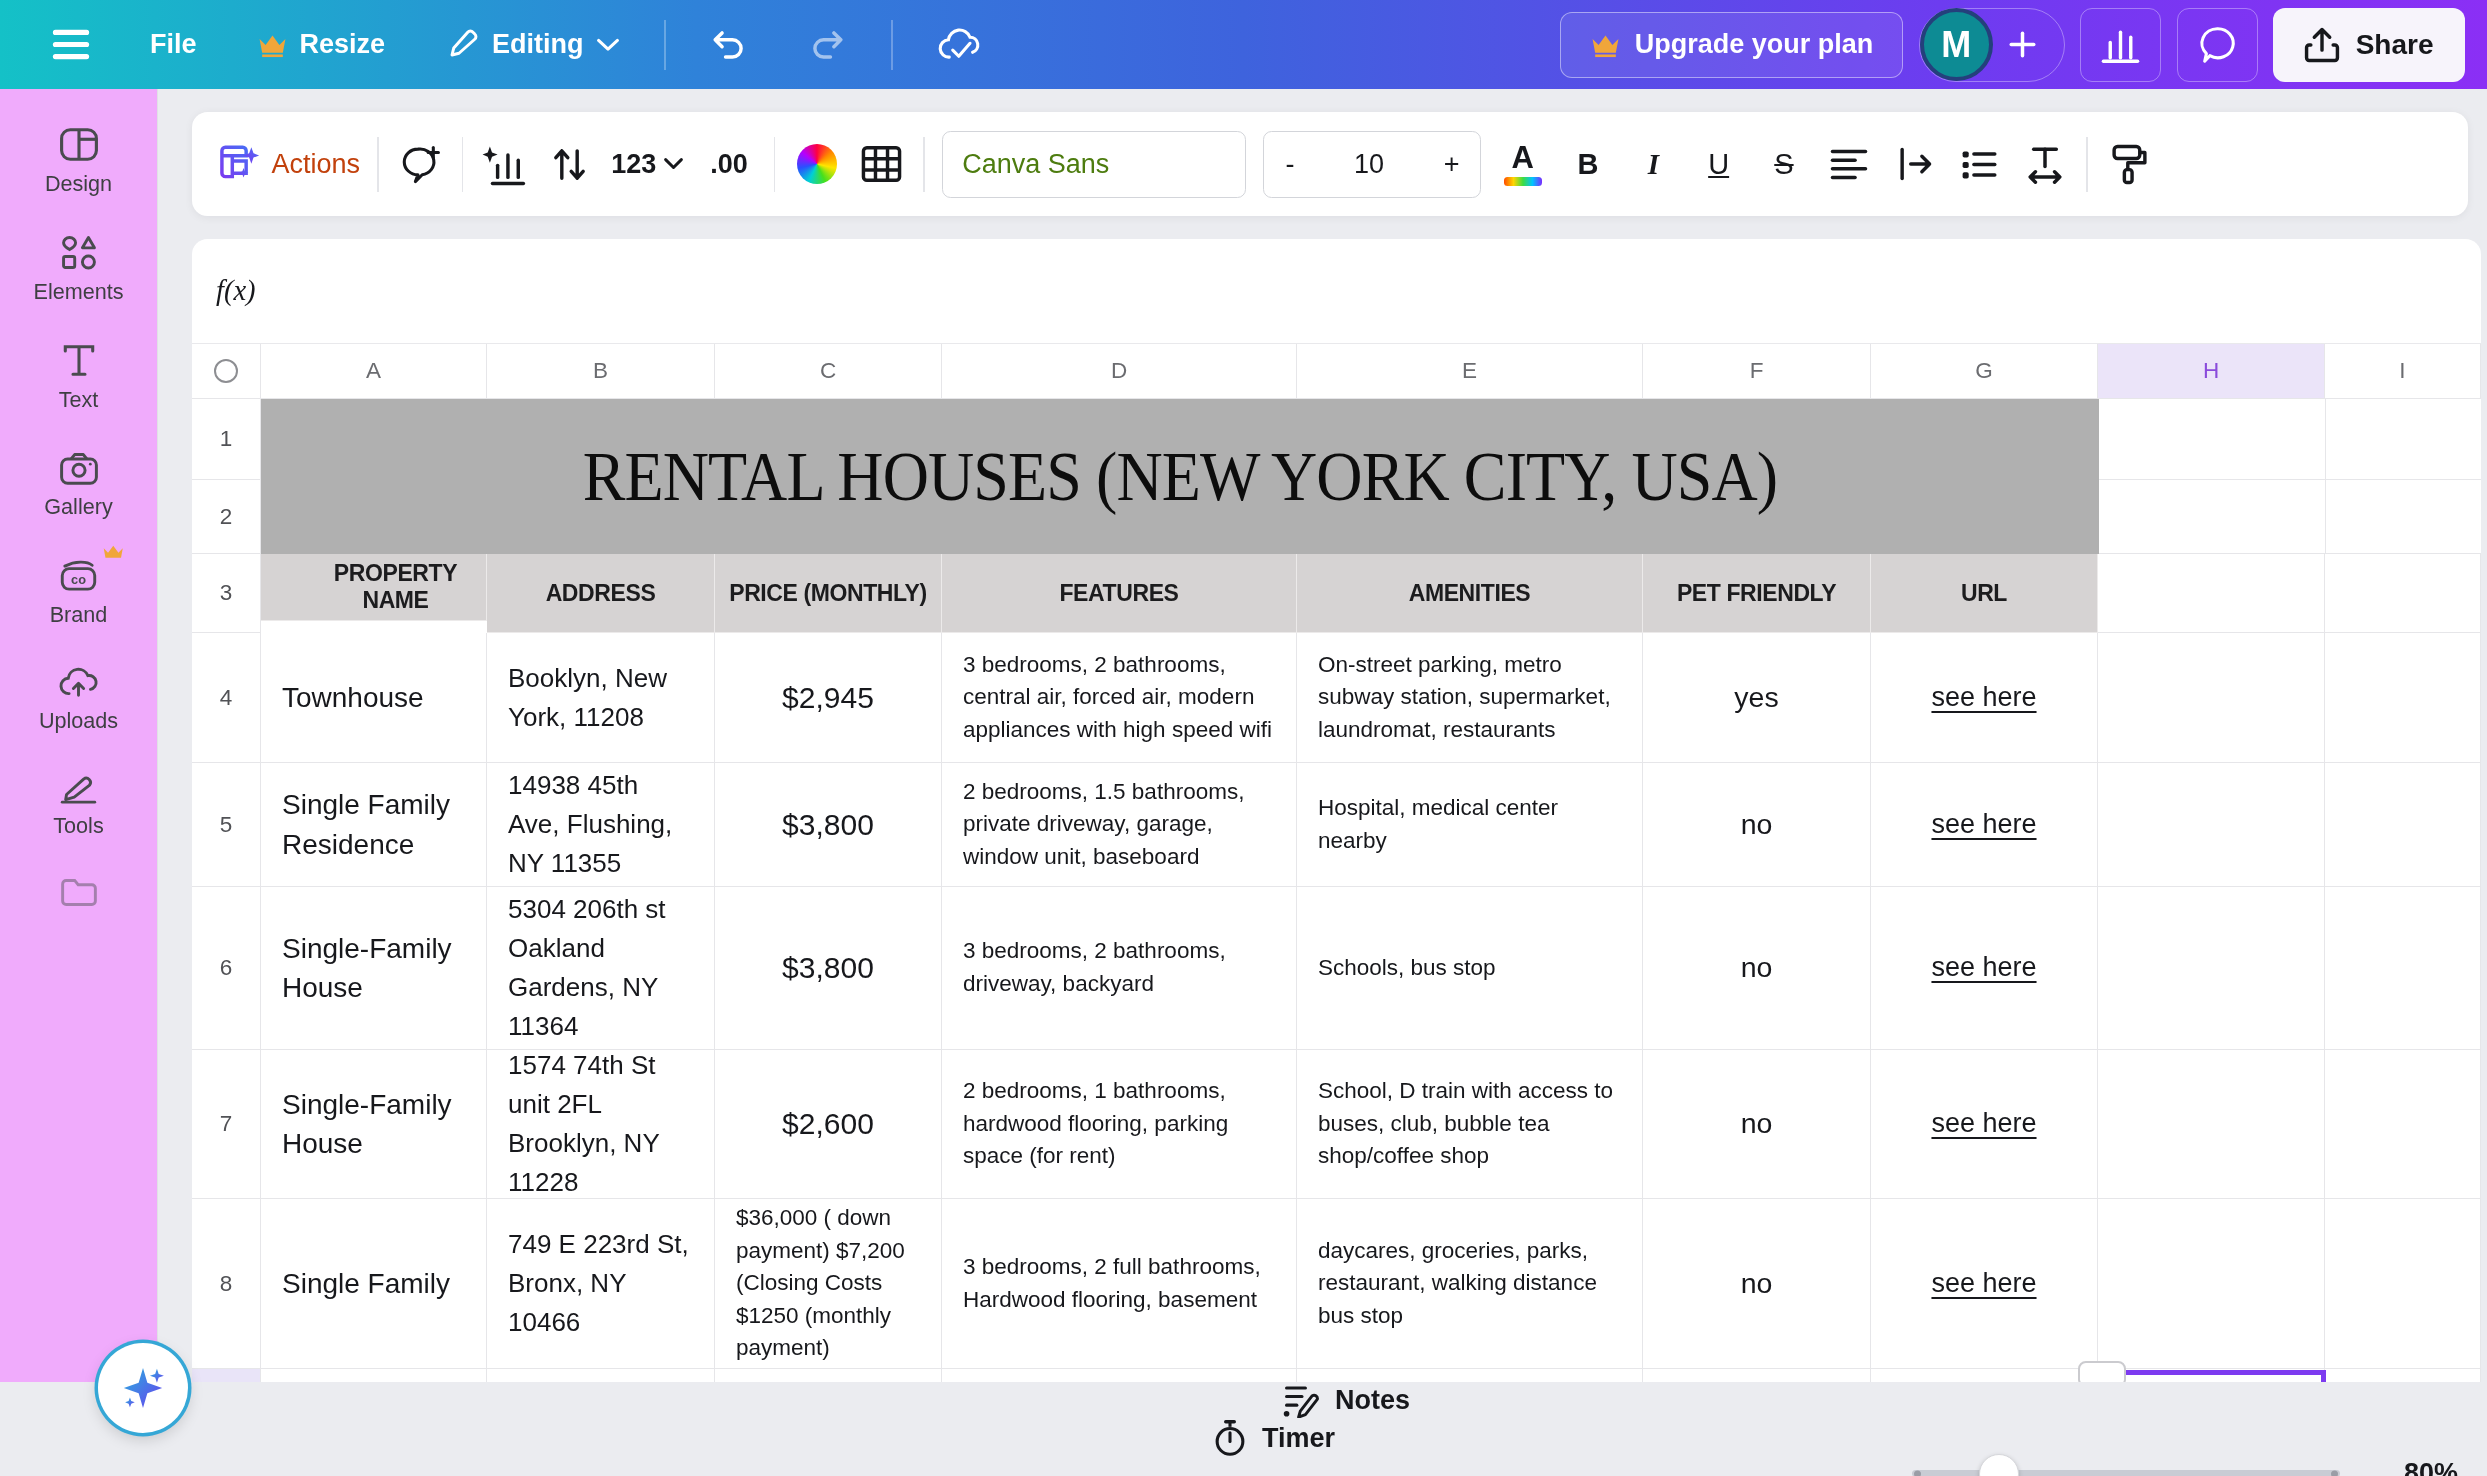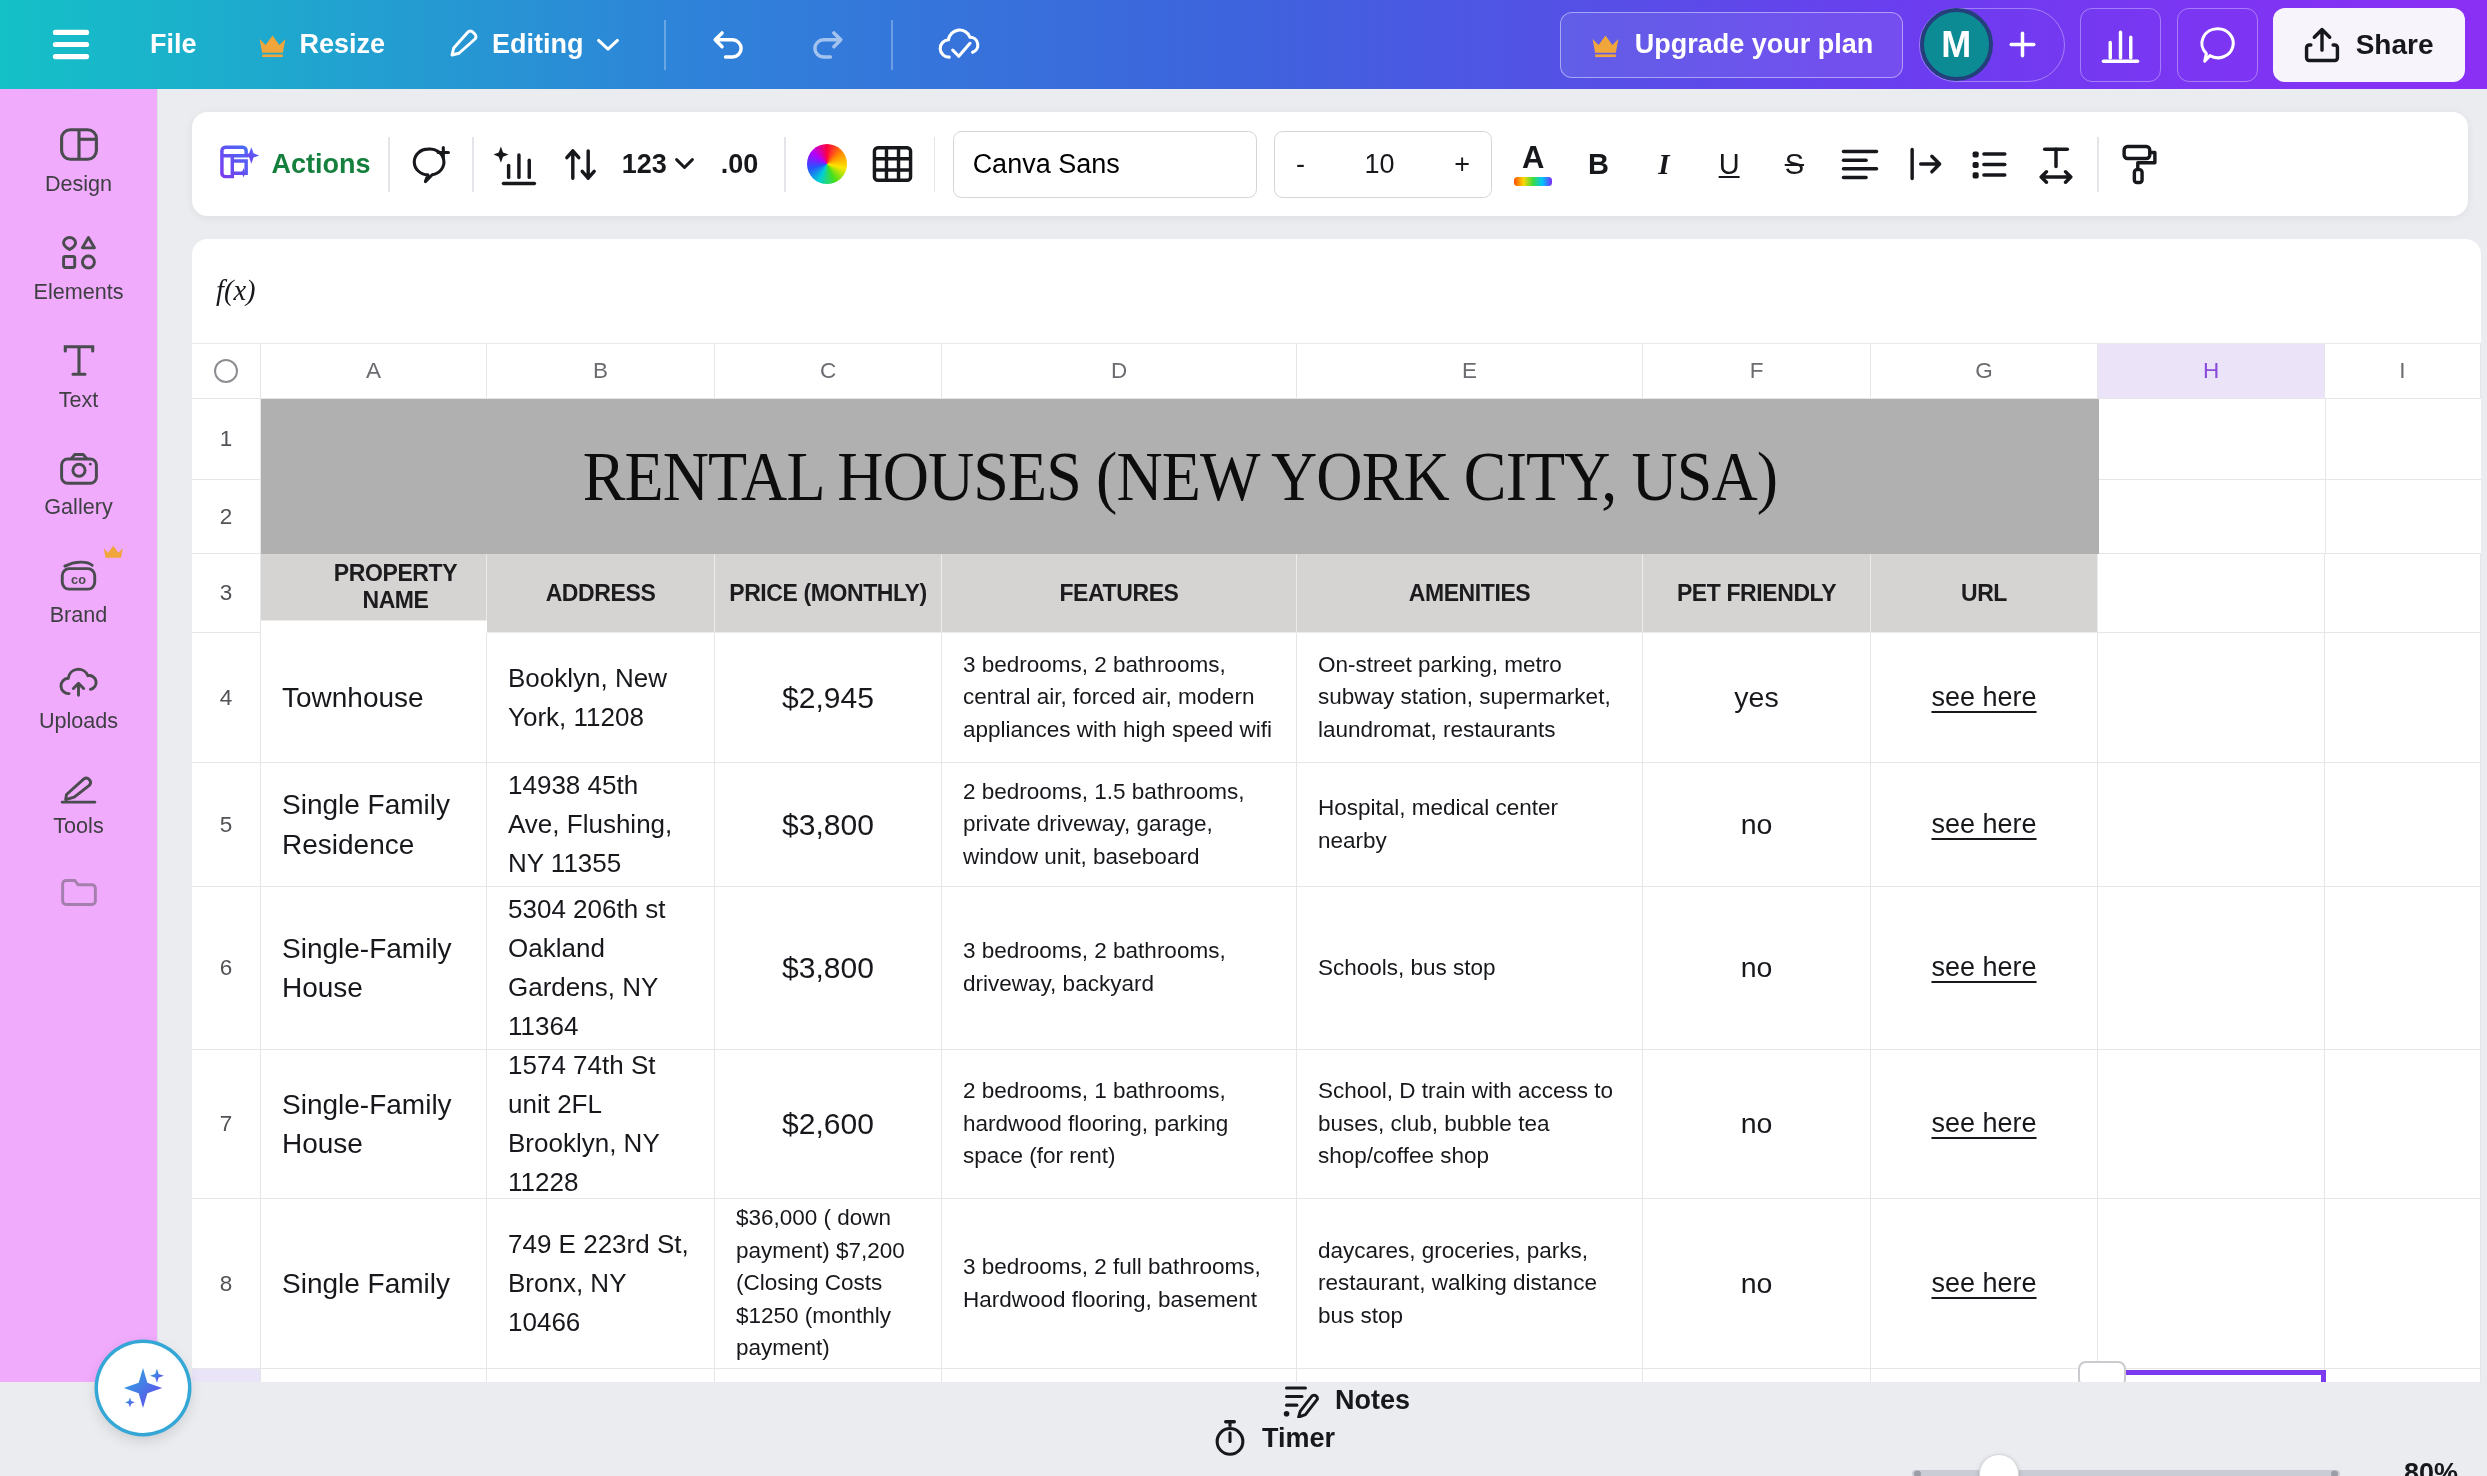--- a/index.html
+++ b/index.html
@@ -36,27 +36,27 @@
   .side-folder{opacity:.45;}
   .assistant-btn{position:absolute;left:98px;top:1343px;width:90px;height:90px;border-radius:50%;
     background:#fff;box-shadow:0 0 0 3.5px #35a7d6, 0 5.2px 15.5px rgba(0,0,0,.18);display:flex;align-items:center;justify-content:center;z-index:40;}
 
   
   .toolbar{position:absolute;left:192px;top:112px;width:2276px;height:104px;background:#fff;border-radius:15.5px;
     box-shadow:0 1.7px 8.6px rgba(20,22,26,.06);display:flex;align-items:center;padding:0 22.5px;gap:17.3px;}
   .tool-divider{width:1.7px;height:55px;background:#e4e5e9;flex:0 0 auto;}
   .tool-ic{display:flex;align-items:center;justify-content:center;min-width:48px;height:66px;border-radius:8.6px;cursor:pointer;color:#17181c;}
   .actions{display:flex;align-items:center;gap:12px;cursor:pointer;}
-  .actions .actions-lbl{font-size:27px;font-weight:700;color:#15803d;}
+  .actions .actions-lbl{font-size:27px;font-weight:400;color:#c2410c;}
   .numfmt{display:flex;align-items:center;gap:7px;font-size:27px;font-weight:600;color:#17181c;cursor:pointer;}
   .decimals{font-size:27px;font-weight:700;color:#17181c;cursor:pointer;padding:0 8.6px;}
   .color-wheel{width:40px;height:40px;border-radius:50%;
     background:conic-gradient(#ff0040,#ff8a00,#ffe600,#46e01c,#00cfd6,#2a50ff,#b400ff,#ff0040);}
   .font-box{width:304px;height:67px;border:1.7px solid #d3d5da;border-radius:8.6px;display:flex;align-items:center;
-    padding:0 19px;font-size:27px;color:#000000;cursor:pointer;}
+    padding:0 19px;font-size:27px;color:#4d7c0f;cursor:pointer;}
   .size-box{width:218px;height:67px;border:1.7px solid #d3d5da;border-radius:8.6px;display:flex;align-items:center;
     justify-content:space-between;padding:0 21px;font-size:27px;color:#17181c;}
   .size-box span{cursor:pointer;}
   .glyph{font-size:29px;font-weight:700;color:#17181c;}
   .glyph.it{font-style:italic;font-family:"Liberation Serif",serif;font-weight:600;}
   .glyph.un{text-decoration:underline;font-weight:400;}
   .glyph.st{text-decoration:line-through;font-weight:400;}
   .txtcolor{display:flex;flex-direction:column;align-items:center;gap:4.3px;cursor:pointer;}
   .txtcolor .A{font-size:31px;font-weight:700;line-height:1;color:#17181c;}
   .txtcolor .bar{width:38px;height:8.6px;border-radius:3.5px;

